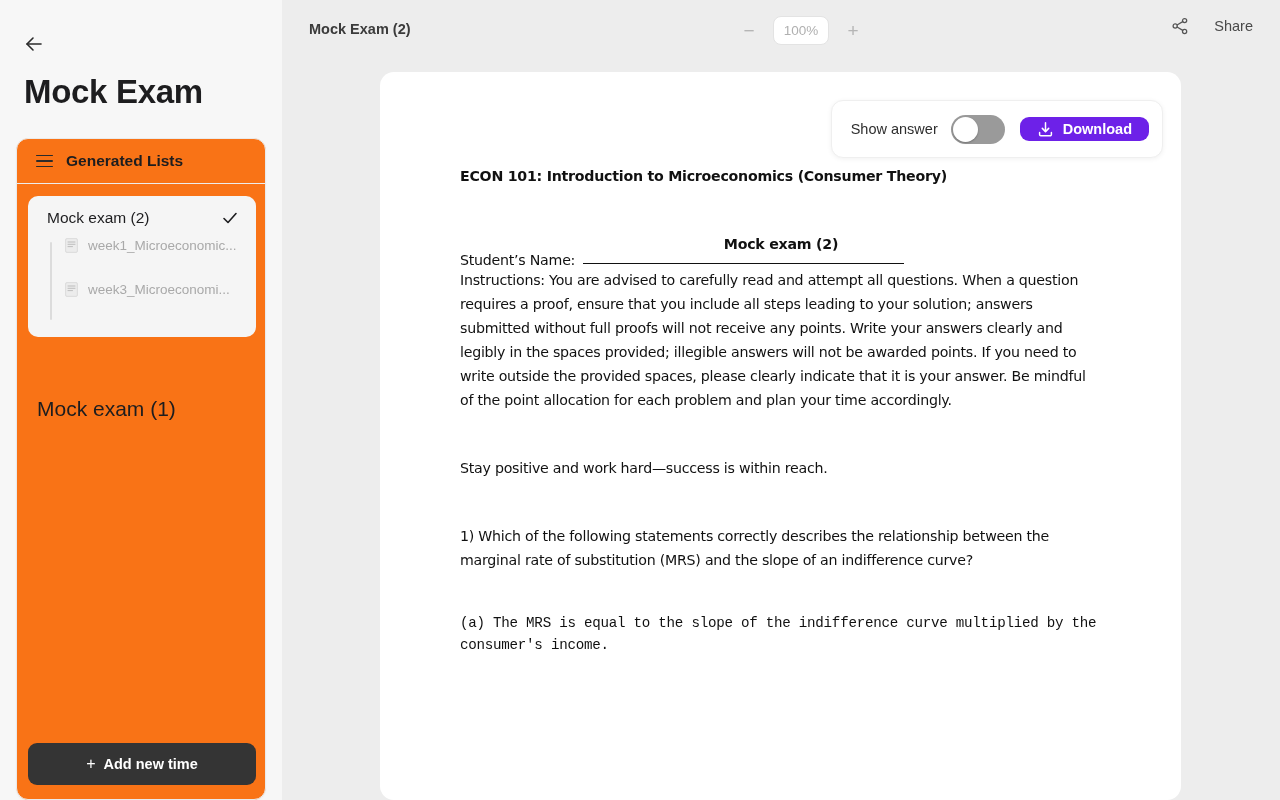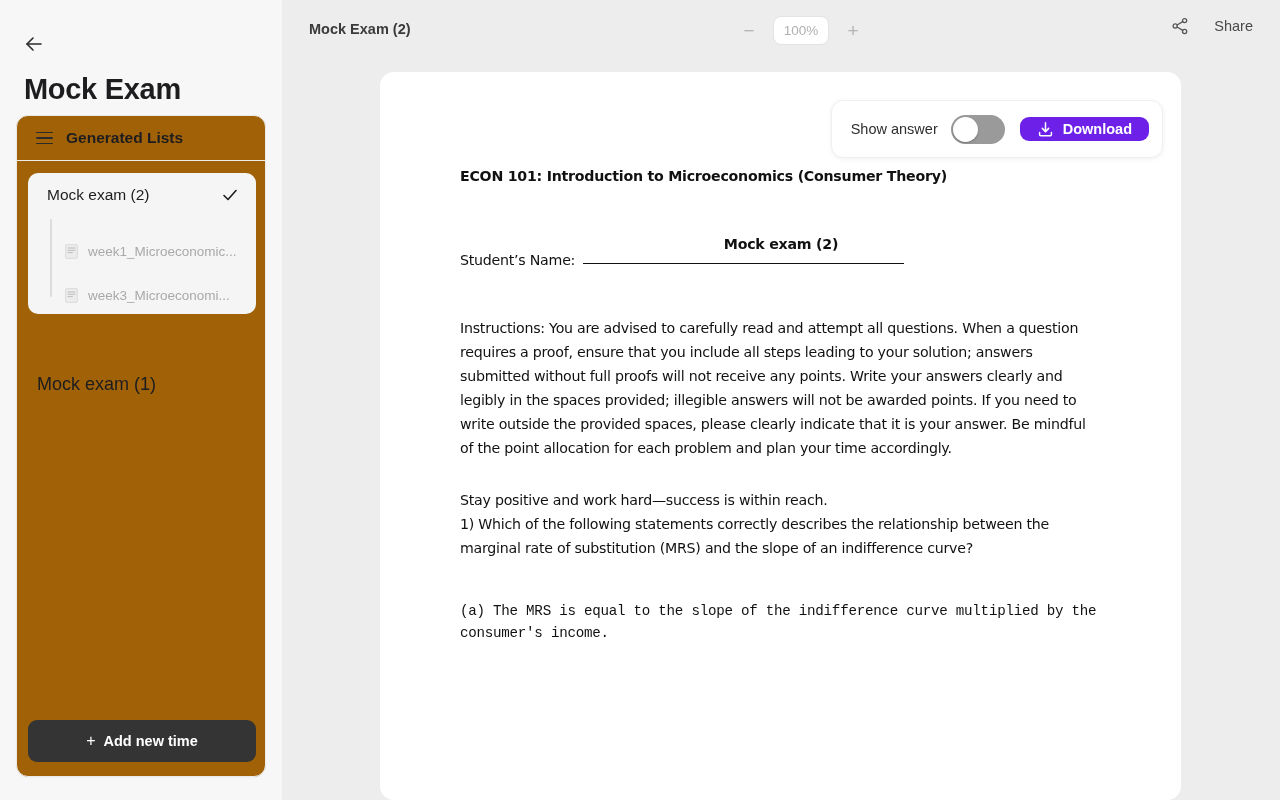--- a/index.html
+++ b/index.html
@@ -20,28 +20,28 @@
     background: #f7f7f7;
   }
   .back-arrow {
     position: absolute; left: 22px; top: 32px;
     width: 24px; height: 24px;
     cursor: pointer;
   }
   .back-arrow svg { display: block; }
   .sidebar-title {
     position: absolute; left: 24px; top: 73px;
-    font-size: 29px; font-weight: 700; color: #1d1d1f;
+    font-size: 33px; font-weight: 700; color: #1d1d1f;
     letter-spacing: -0.3px;
   }
 
   .panel {
-    position: absolute; left: 16px; top: 115px;
+    position: absolute; left: 16px; top: 138px;
     width: 250px; height: 662px;
-    background: #a16207;
+    background: #f97316;
     border: 1px solid #eaeaea;
     border-radius: 12px;
     box-shadow: 0 1px 2px rgba(0,0,0,0.03);
   }
   .panel-header {
     height: 45px;
     display: flex; align-items: center;
     padding-left: 19px;
     border-bottom: 1px solid #ededed;
   }
@@ -69,34 +69,34 @@
   .group-head-label { font-size: 15.5px; color: #1d1d1f; }
   .check-icon { width: 18px; height: 18px; flex: none; }
 
   .children { position: relative; margin-top: 5px; padding-left: 26px; }
   .children::before {
     content: ""; position: absolute;
     left: 22px; top: 4px; bottom: 6px;
     width: 1.5px; background: #dcdcdc; border-radius: 2px;
   }
   .child-item {
-    display: flex; align-items: flex-end;
+    display: flex; align-items: flex-start;
     height: 44px;
     padding-left: 11px;
     cursor: pointer;
   }
   .doc-icon { width: 13px; height: 15px; margin-right: 10px; flex: none; }
   .child-label {
     font-size: 13.5px; color: #a9a9a9;
     white-space: nowrap; overflow: hidden;
   }
 
   .standalone-item {
     position: absolute; left: 20px; top: 258px;
-    font-size: 18px; color: #1d1d1f;
+    font-size: 21px; color: #1d1d1f;
     cursor: pointer;
   }
 
   .add-btn {
     position: absolute; left: 11px; bottom: 14px;
     width: 228px; height: 42px;
     background: #343434; color: #ffffff;
     border: none; border-radius: 9px;
     font-family: "Liberation Sans", sans-serif;
     font-size: 14.5px; font-weight: 700;
@@ -214,28 +214,27 @@
     letter-spacing: -0.25px;
   }
   .name-blank {
     display: inline-block;
     width: 321px; height: 1px;
     background: #111;
     margin-left: 8px;
     position: relative; top: -1px;
   }
   .doc-p {
-    margin-top: 48px;
     font-size: 14.2px;
     line-height: 24px;
     text-align: left;
     letter-spacing: -0.25px;
   }
-  .doc-p.tight { margin-top: 28px; }
-  .doc-q { font-size: 14.2px; line-height: 24px; letter-spacing: -0.25px; }
+  .doc-p.tight { margin-top: 44px; }
+  .doc-q { margin-top: 44px; font-size: 14.2px; line-height: 24px; letter-spacing: -0.25px; }
   .doc-opt { margin-top: 18px; font-size: 14.2px; line-height: 22px; letter-spacing: -0.25px; }
   .doc-opt.first { margin-top: 40px; font-family: Liberation Mono, monospace; }
 </style>
 </head>
 <body>
 
 <div id="app">
 
   <div id="sidebar">
 

